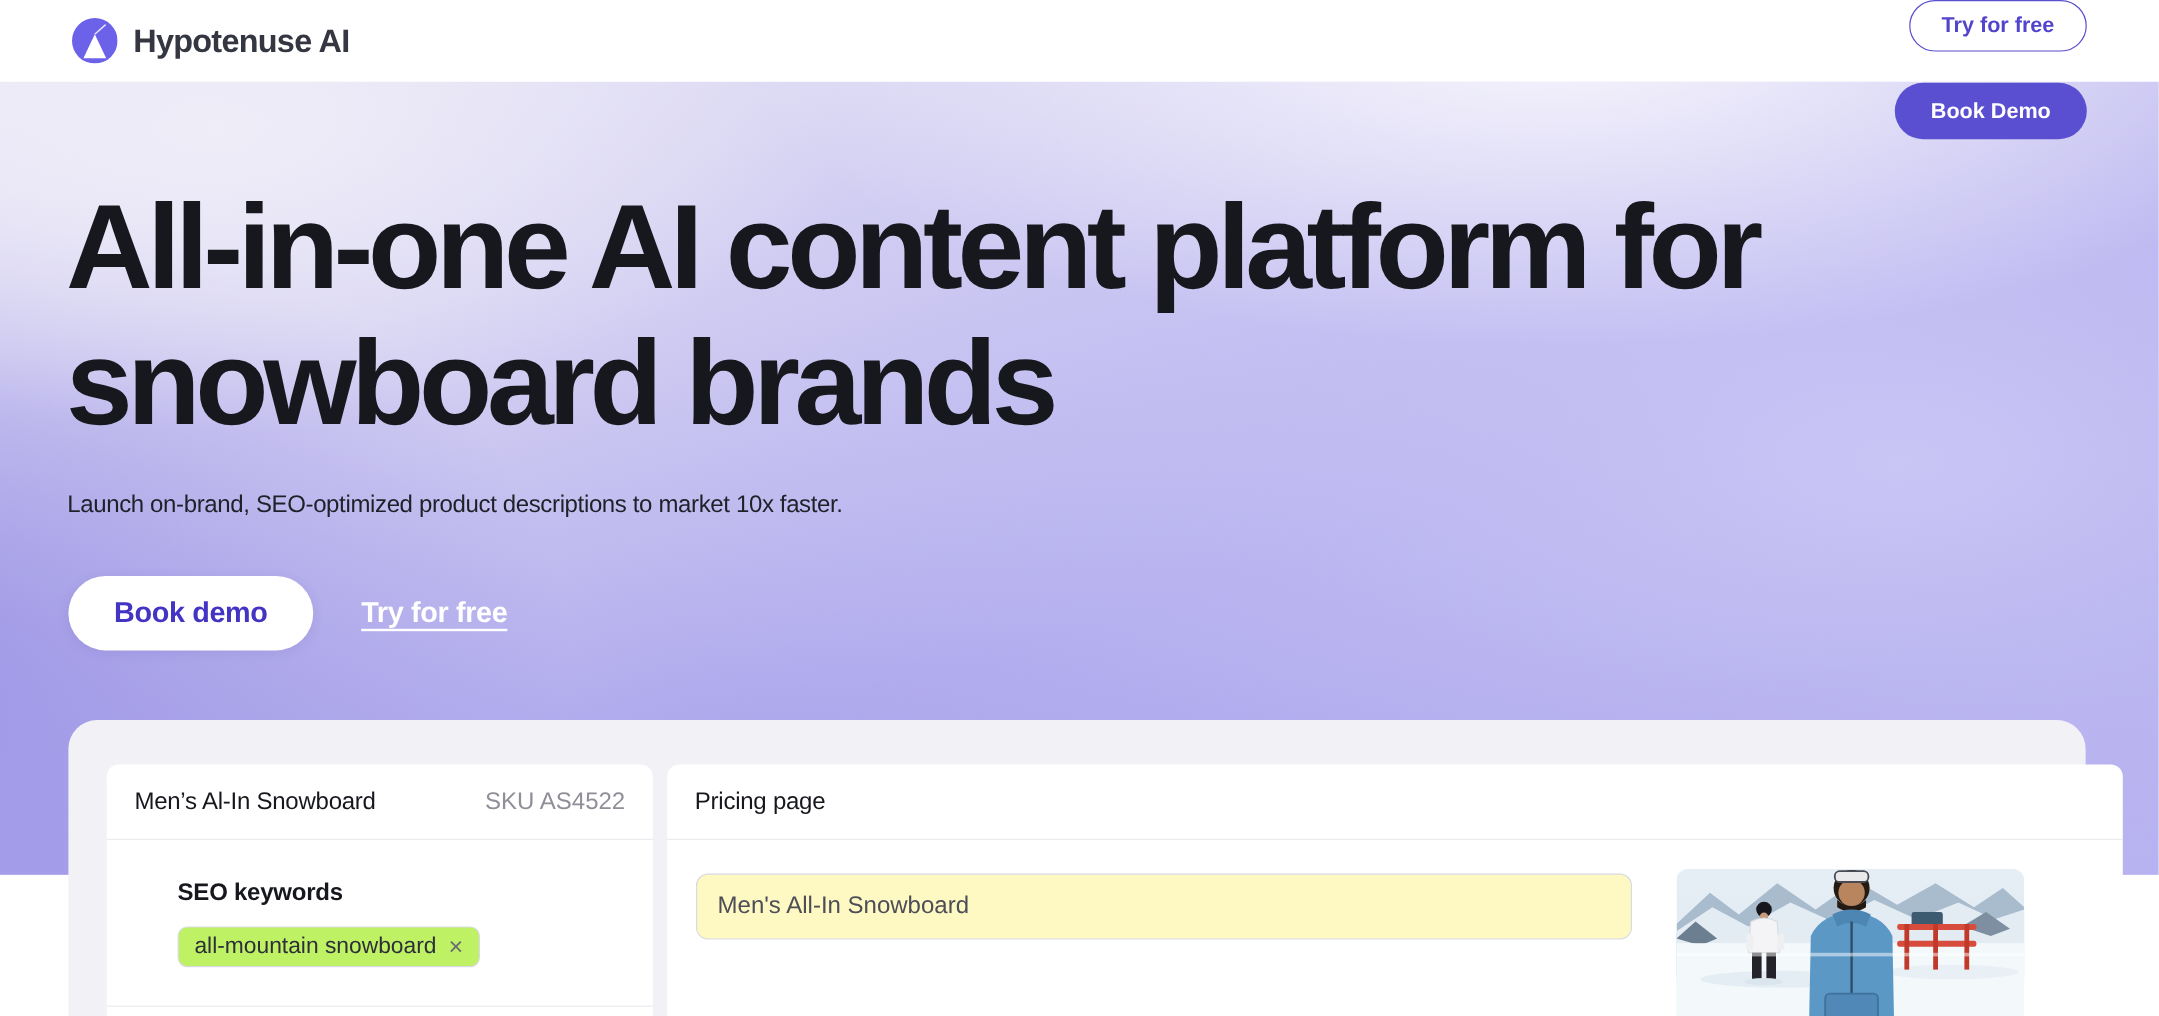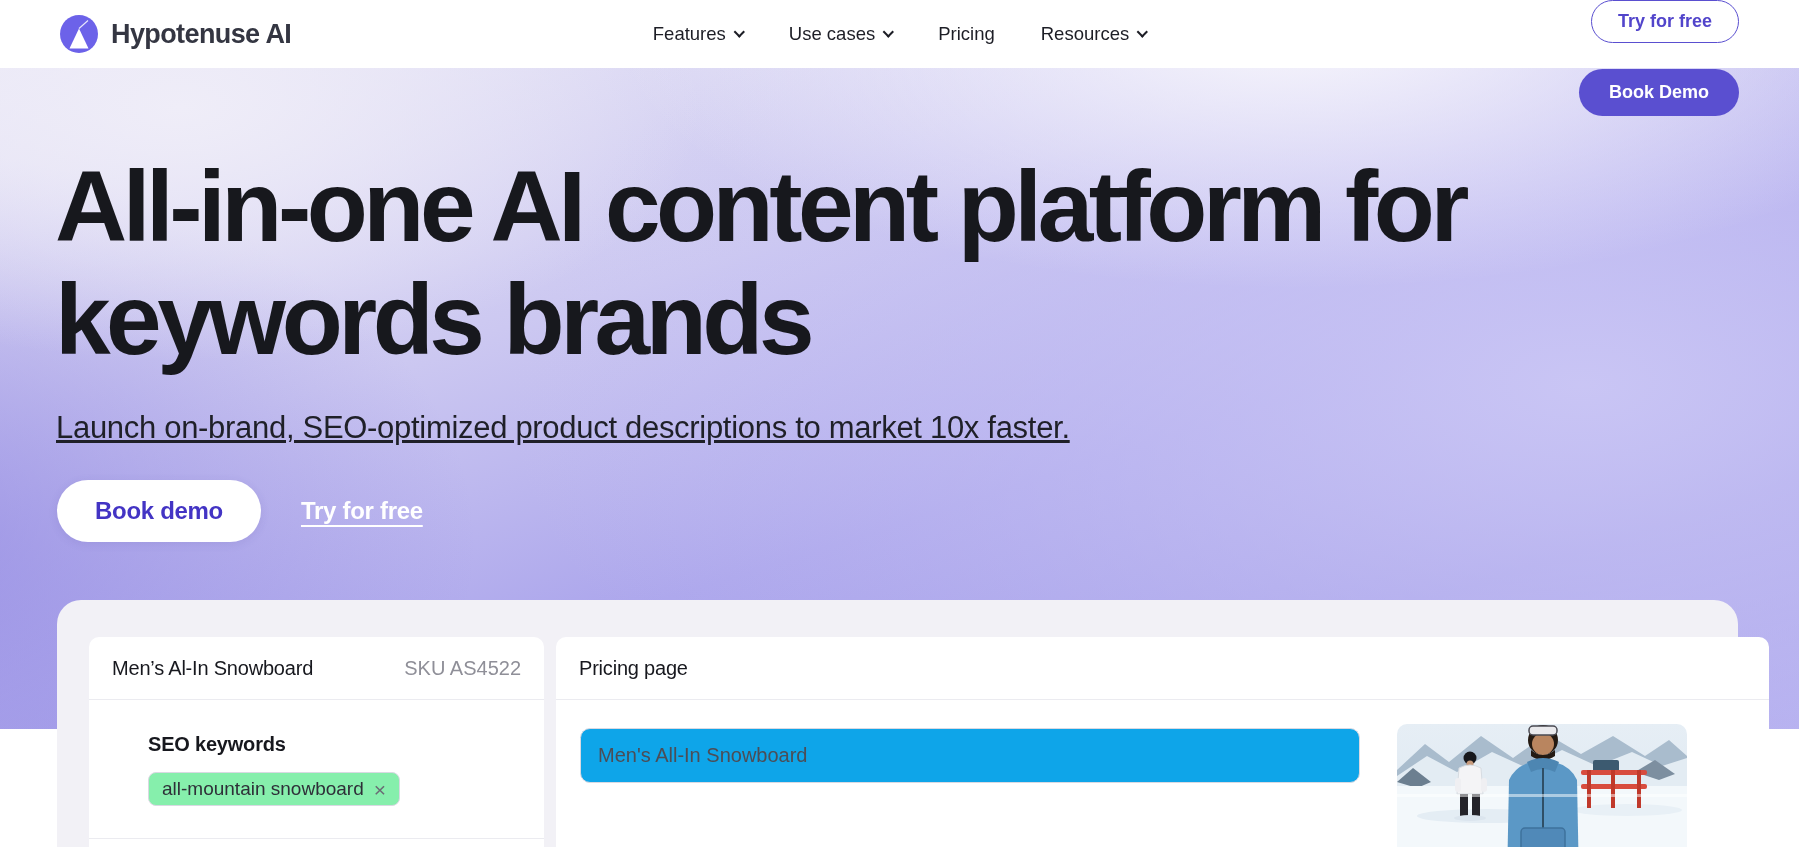--- a/index.html
+++ b/index.html
@@ -44,21 +44,21 @@
       radial-gradient(1000px 640px at -8% 72%, rgba(122,111,221,0.60) 0%, rgba(122,111,221,0) 62%),
       radial-gradient(1500px 740px at 88% 48%, rgba(203,199,245,0.95) 0%, rgba(203,199,245,0) 72%),
       linear-gradient(162deg, #e9e7f6 0%, #ccc8f1 34%, #aca6ec 60%, #a09ae8 80%, #afa9ee 100%);
   }
   .hero-heading {
     position:absolute; left:55px; top:82px;
     font-size:100px; font-weight:600; color:#17181d; letter-spacing:-4.5px; line-height:1.13;
   }
   .hero-subtitle {
     position:absolute; left:56px; top:342px;
-    font-size:31px; color:#1f2028; letter-spacing:-0.3px;text-decoration:underline;
+    font-size:20px; color:#1f2028; letter-spacing:-0.3px;
   }
   .hero-ctas { position:absolute; left:57px; top:412px; display:flex; align-items:center; gap:40px; }
   .btn-hero-demo {
     border:none; background:#ffffff; color:#4334c4; font-weight:bold; font-size:24px;
     padding:17px 38px; border-radius:999px; cursor:pointer; letter-spacing:-0.3px;
     box-shadow:0 2px 10px rgba(60,50,140,0.10);
     font-family:"Liberation Sans", sans-serif;
   }
   .link-hero-free {
     font-size:24px; font-weight:bold; color:#ffffff; letter-spacing:-0.3px;
@@ -76,30 +76,30 @@
   .panel-header {
     height:63px; display:flex; align-items:center; justify-content:space-between;
     padding:0 23px; border-bottom:1px solid #ebebf0;
   }
   .panel-title { font-size:20px; font-weight:normal; color:#17181e; letter-spacing:-0.2px; }
   .sku { font-size:20px; color:#8f8f98; }
   .field-label { font-size:20px; font-weight:bold; color:#17181e; letter-spacing:-0.2px; }
   .left-body { padding:33px 23px 0 23px;margin-left:36px; }
   .keyword-tag {
     margin-top:16px; display:inline-flex; align-items:center; gap:10px;
-    background:#86efac; border:1px solid #d9d9e2; border-radius:8px;
+    background:#bef264; border:1px solid #d9d9e2; border-radius:8px;
     padding:5px 13px; font-size:19px; color:#2e2f38; cursor:pointer;
   }
   .tag-x { font-size:21px; color:#6a6b74; line-height:1; cursor:pointer; }
   .left-bottom-divider { position:absolute; left:0; right:0; top:201px; border-top:1px solid #ebebf0; }
 
   .right-body { position:relative; padding:33px 24px 0 24px; }
   .title-input {
     position:absolute; left:24px; top:91px; width:780px; height:55px;
-    border:1px solid #d9d9e2; border-radius:10px; background:#0ea5e9;
+    border:1px solid #d9d9e2; border-radius:10px; background:#fef9c3;
     font-size:20px; color:#4c4d56; padding:16px 17px;
     font-family:"Liberation Sans", sans-serif; outline:none;
   }
   .lifestyle-label { position:absolute; left:841px; top:33px; }
   .lifestyle-img {
     position:absolute; left:841px; top:87px; width:290px; height:260px;
     border-radius:10px; overflow:hidden;
   }
   .lifestyle-img svg { display:block; }
 </style>
@@ -113,49 +113,32 @@
       <span style="display:flex;">
         <svg width="38" height="38" viewBox="0 0 38 38">
           <circle cx="19" cy="19" r="19" fill="#6c62e9"></circle>
           <path d="M9.5,33.5 L19,13.5 L28.5,33.5 Z" fill="#ffffff"></path>
           <path d="M19,13.5 L28,5.5" stroke="#ffffff" stroke-width="1.2" fill="none" opacity="0.85"></path>
         </svg>
       </span>
       <span class="brand-name">Hypotenuse AI</span>
     </div>
 
-    <div class="nav">
-      <div class="nav-item">
-        <span>Features</span>
-        <span class="chev"></span>
-      </div>
-      <div class="nav-item">
-        <span>Use cases</span>
-        <span class="chev"></span>
-      </div>
-      <div class="nav-item">
-        <span>Pricing</span>
-      </div>
-      <div class="nav-item">
-        <span>Resources</span>
-        <span class="chev"></span>
-      </div>
-    </div>
 
     <div class="header-right">
       <span class="login">Login</span>
       <button class="btn-outline">Try for free</button>
       <button class="btn-solid">Book Demo</button>
     </div>
   </div>
 
   <div class="hero">
     <h1 class="hero-heading">
       <div>All-in-one AI content platform for</div>
-      <div>keywords brands</div>
+      <div>snowboard brands</div>
     </h1>
     <div class="hero-subtitle">Launch on-brand, SEO-optimized product descriptions to market 10x faster.</div>
 
     <div class="hero-ctas">
       <button class="btn-hero-demo">Book demo</button>
       <span class="link-hero-free">Try for free</span>
     </div>
 
     <div class="demo-card" style="top:532px;">
 

